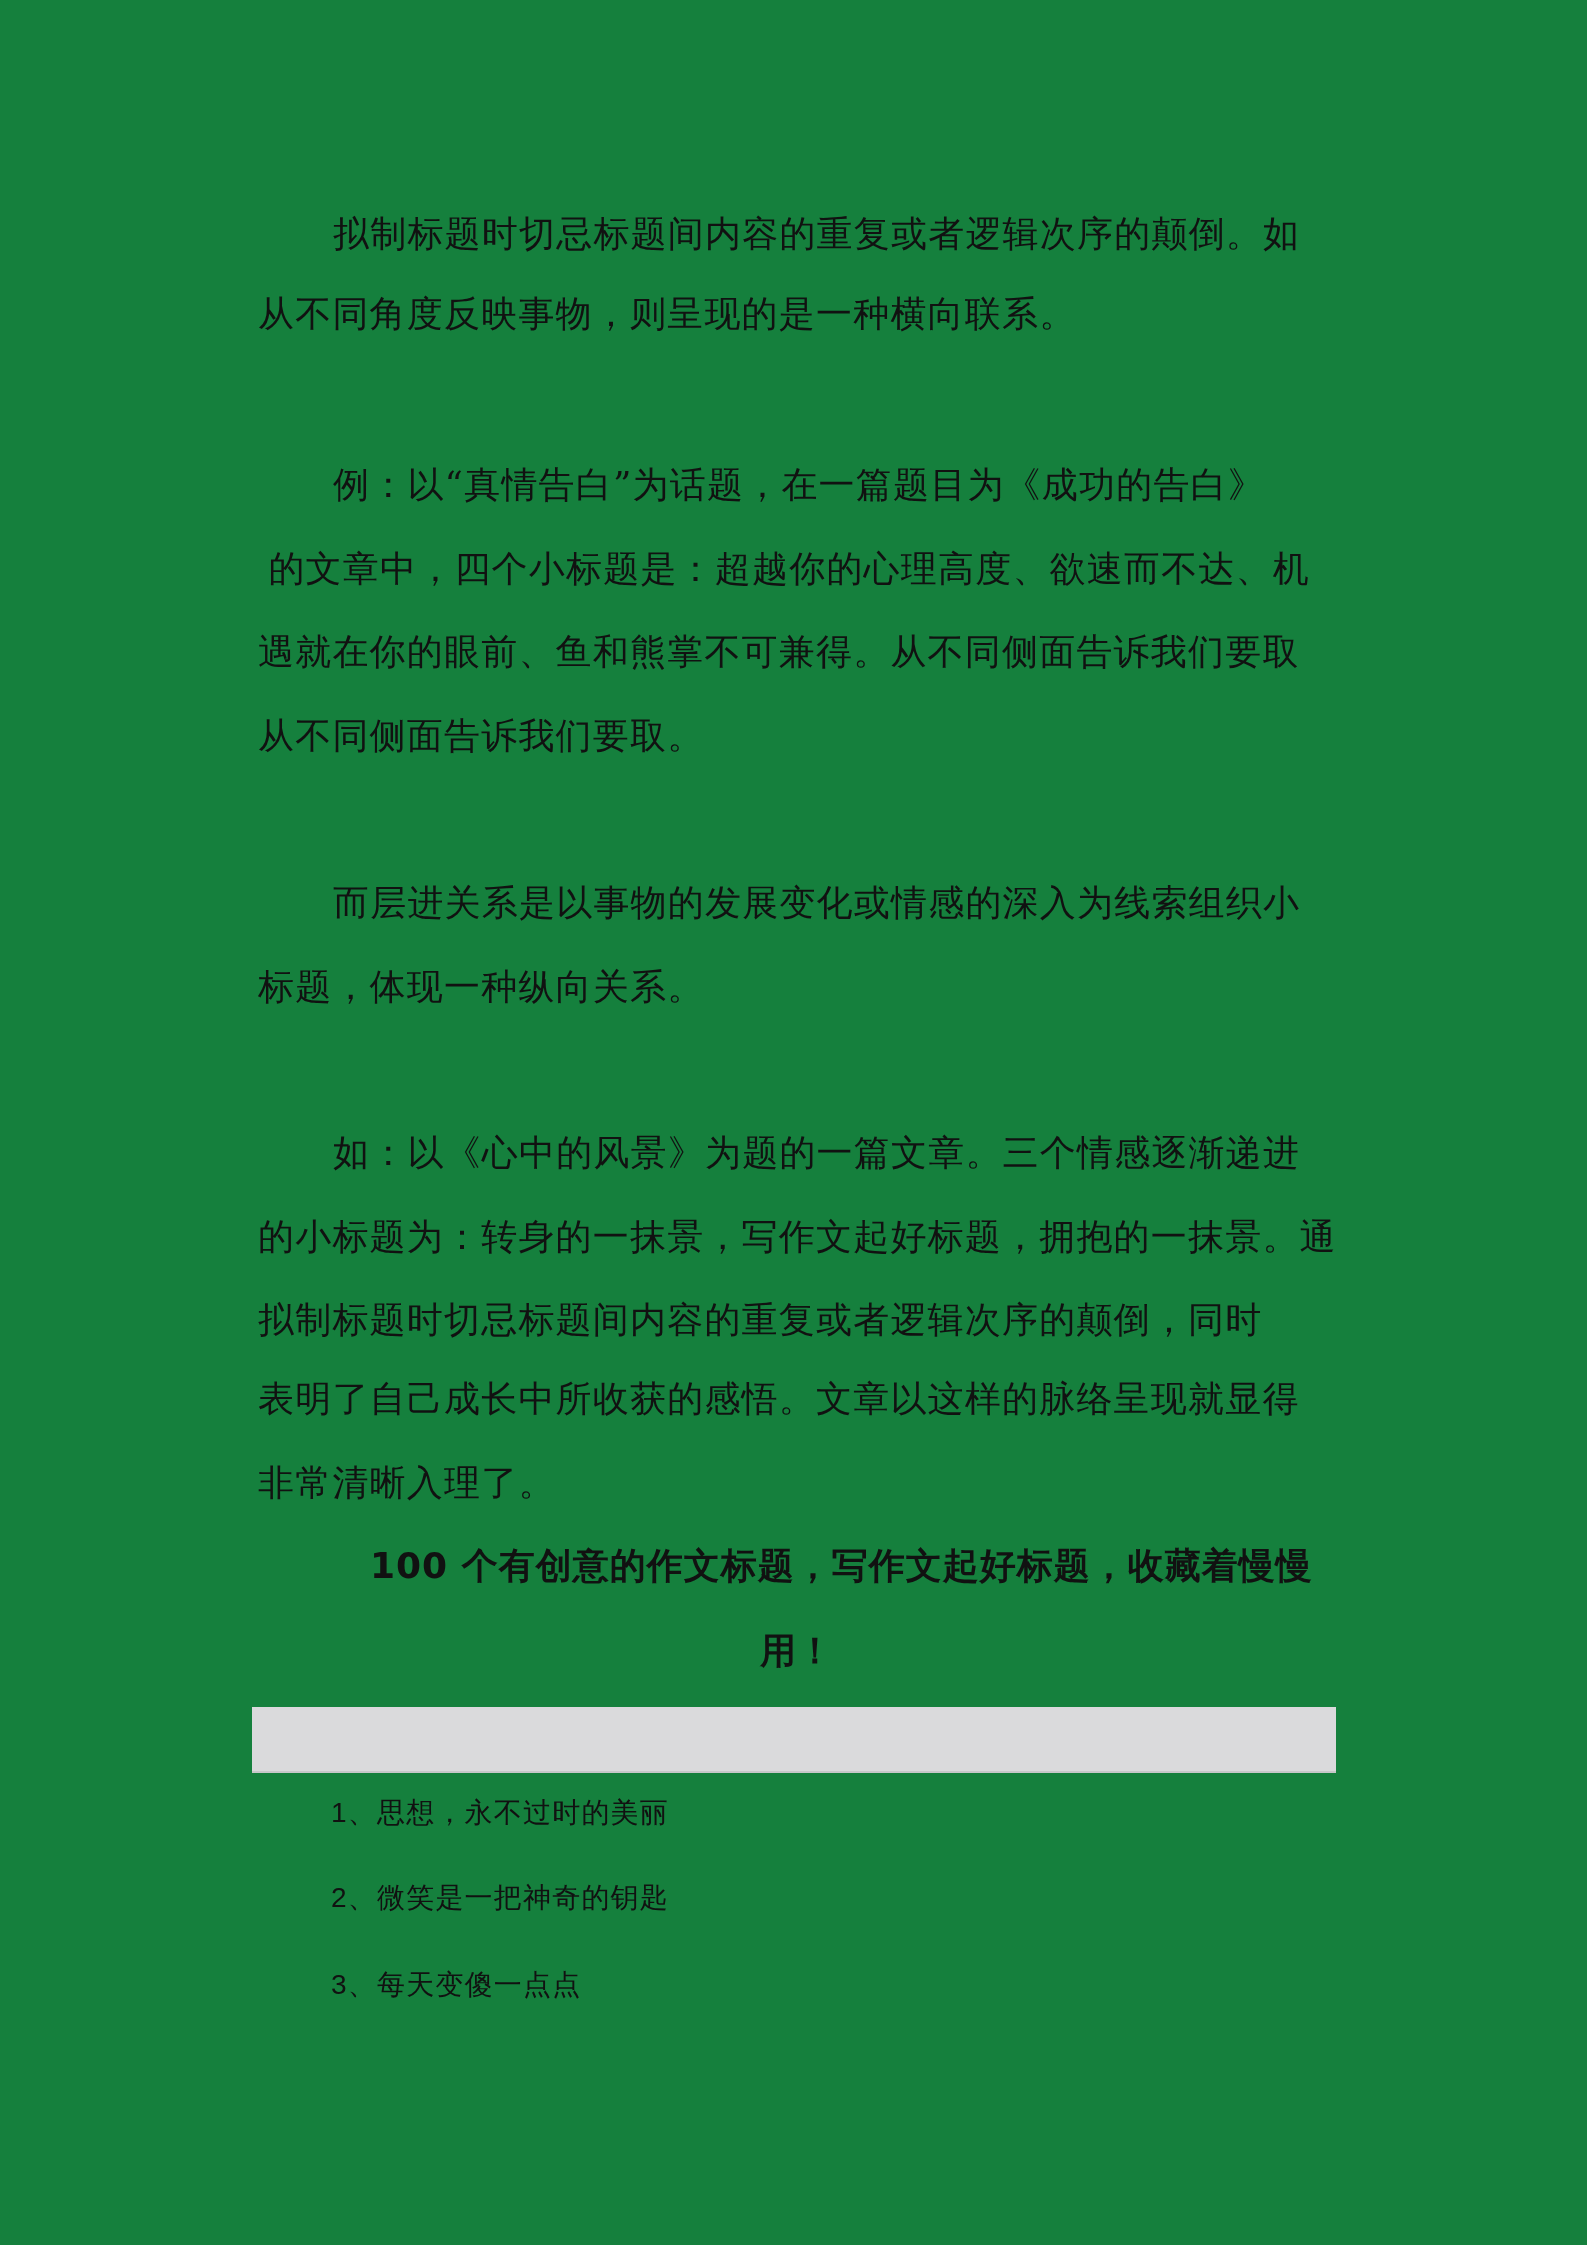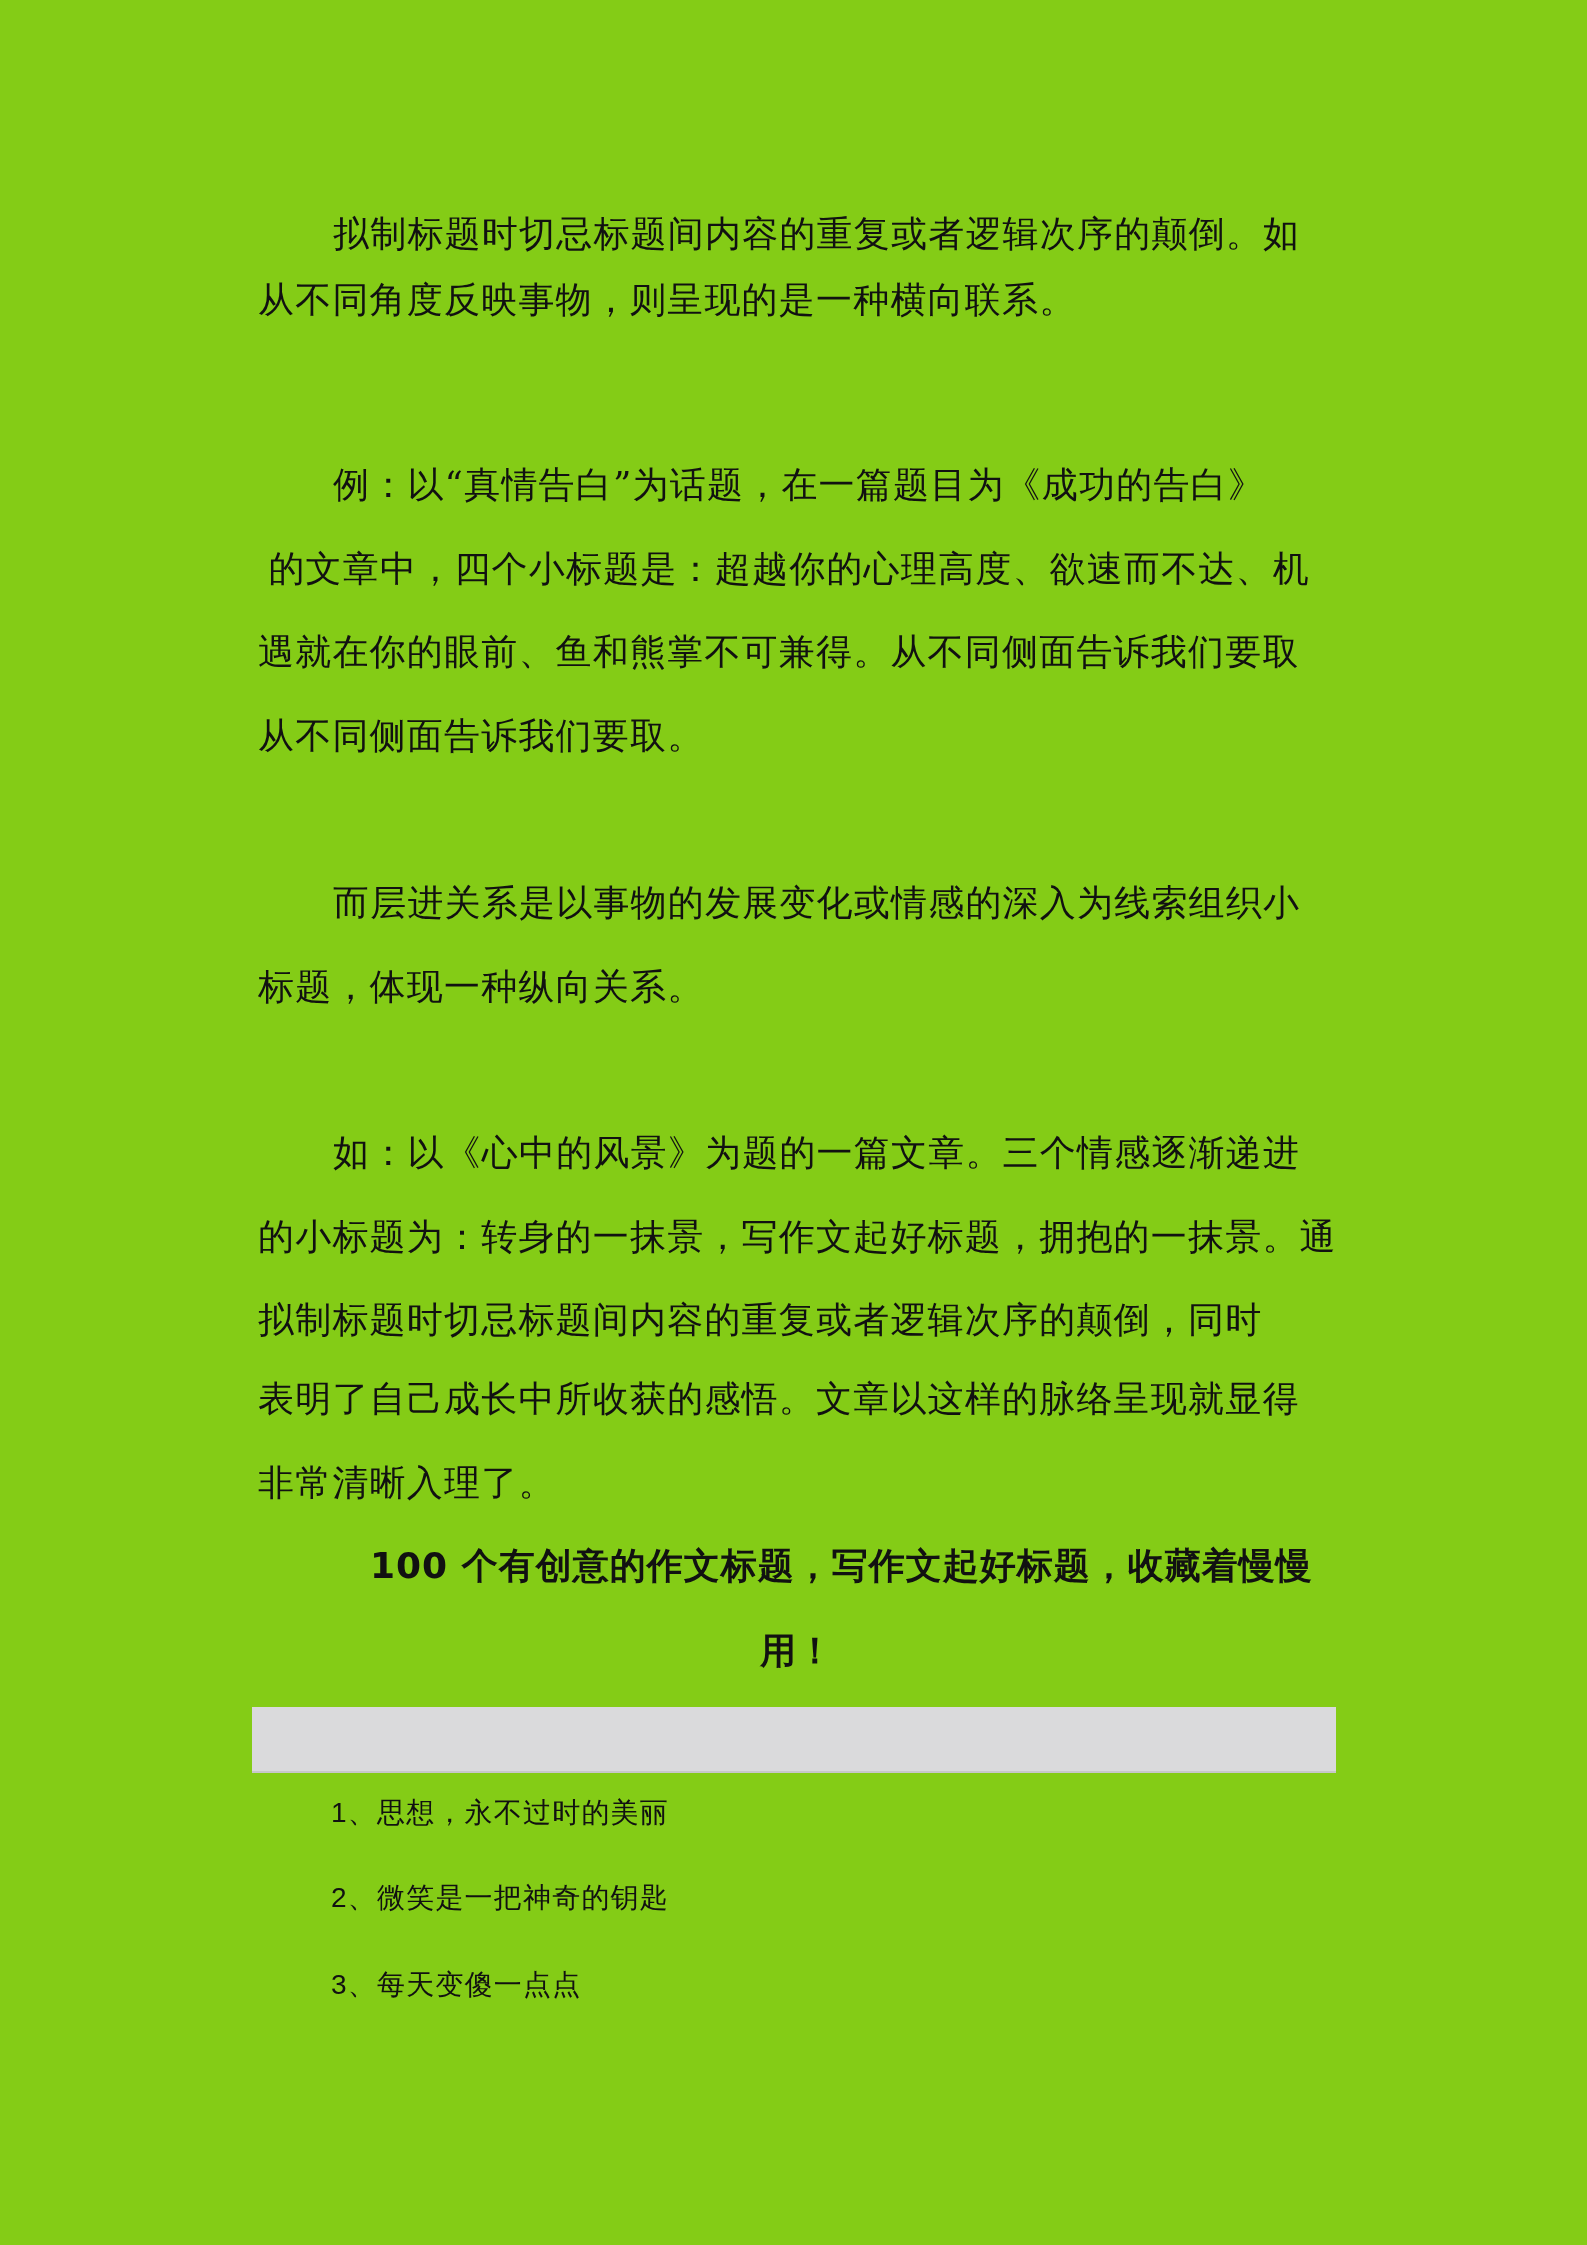--- a/index.html
+++ b/index.html
@@ -13,21 +13,21 @@
     position: relative;
     overflow: hidden;
     font-family: "DejaVu Serif", "Liberation Serif", serif;
     color: #111111;
   }
   .page {
     position: absolute;
     left: 0; top: 0;
     width: 1587px;
     height: 2245px;
-    background: #84cc16;
+    background: #15803d;
   }
   .line {
     position: absolute;
     left: 258px;
     width: 1052px;
     height: 84px;
     line-height: 84px;
     font-size: 36px;
     white-space: nowrap;
     overflow: visible;
@@ -67,21 +67,21 @@
     font-family: "Liberation Sans", "DejaVu Sans", sans-serif;
   }
 </style>
 </head>
 <body>
 
 <div class="page">
 
   <div>
     <div class="line indent" style="top:192px;">拟制标题时切忌标题间内容的重复或者逻辑次序的颠倒。如</div>
-    <div class="line" style="top:258px;">从不同角度反映事物，则呈现的是一种横向联系。</div>
+    <div class="line" style="top:272px;">从不同角度反映事物，则呈现的是一种横向联系。</div>
   </div>
 
   <div>
     <div class="line indent" style="top:443px;">例：以“真情告白”为话题，在一篇题目为《成功的告白》</div>
     <div class="line" style="top:527px;text-align:right;">的文章中，四个小标题是：超越你的心理高度、欲速而不达、机</div>
     <div class="line" style="top:610px;">遇就在你的眼前、鱼和熊掌不可兼得。从不同侧面告诉我们要取</div>
     <div class="line" style="top:694px;">从不同侧面告诉我们要取。</div>
   </div>
 
   <div>

